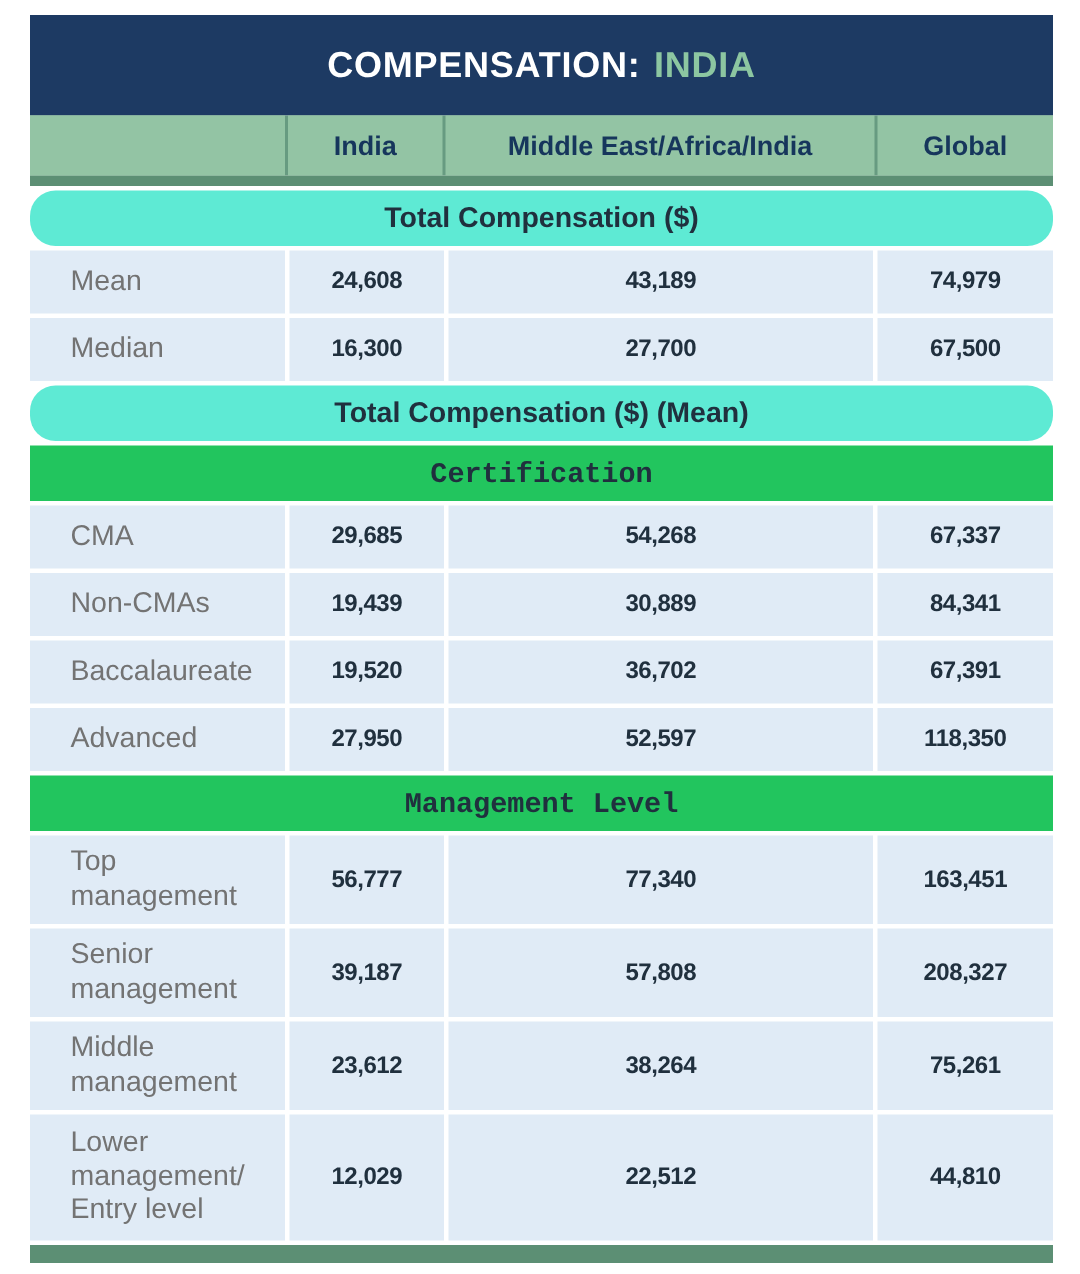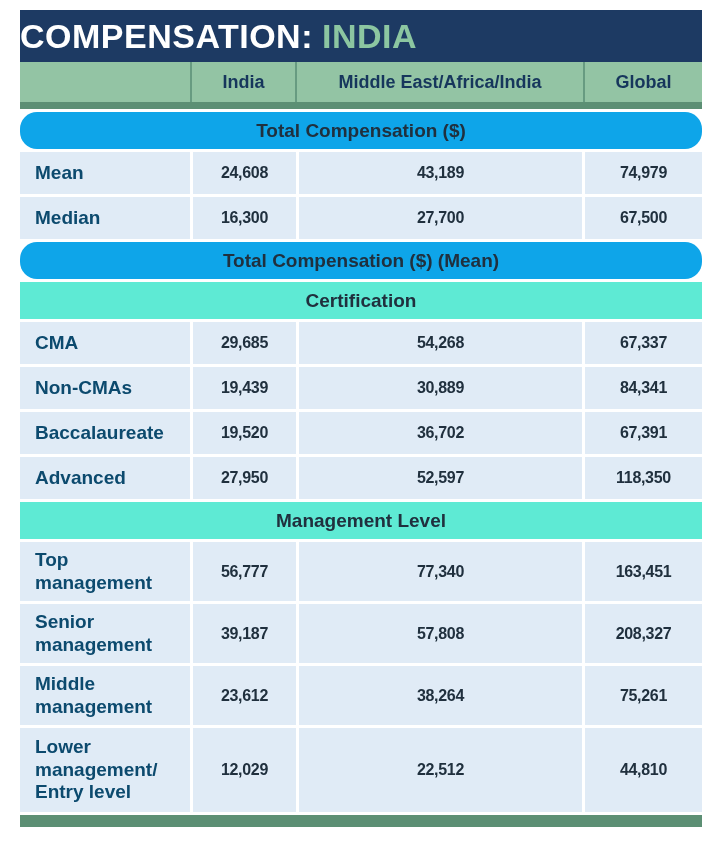--- a/index.html
+++ b/index.html
@@ -4,23 +4,23 @@
 <style>
   html, body { margin:0; padding:0; background:#ffffff; }
   .page {
     position:relative; width:720px; height:849px; background:#ffffff;
     font-family:"Liberation Sans", sans-serif; overflow:hidden;
   }
   .card { position:absolute; left:20px; top:10px; width:682px; }
 
   
   .title-bar {
-    height:52px; background:#1d3a63; color:#ffffff;
-    display:flex; align-items:center; justify-content:flex-start;
-    font-size:34px; font-weight:bold; letter-spacing:0.5px;
+    height:67px; background:#1d3a63; color:#ffffff;
+    display:flex; align-items:center; justify-content:center;
+    font-size:24px; font-weight:bold; letter-spacing:0.5px;
   }
   .title-bar .region { color:#8cc6a1; margin-left:9px; }
 
   
   .grid-row { display:grid; grid-template-columns:170px 103px 1fr 117px; column-gap:3px; }
 
   
   .head-row { background:#679b81; column-gap:2px; height:40px; }
   .head-row .hcell {
     background:#93c4a4; display:flex; align-items:center; justify-content:center;
@@ -28,28 +28,28 @@
   }
 
   .strip-dark { height:7px; background:#5c8f74; }
   .bottom-strip { height:12px; background:#5c8f74; margin-top:3px; }
 
   
   .sec {
     margin-top:3px; display:flex; align-items:center; justify-content:center;
     font-weight:bold; font-size:19px; color:#20303e; height:37px;
   }
-  .sec.primary   { background:#0ea5e9;border-radius:17px; }
-  .sec.secondary { background:#5eead4; }
+  .sec.primary   { background:#5eead4;border-radius:17px; }
+  .sec.secondary { background:#22c55e;font-family:Liberation Mono, monospace; }
 
   
   .t-row { margin-top:3px; background:#ffffff; }
   .t-row .cell { background:#e0ebf6; display:flex; align-items:center; }
   .label-cell {
-    padding-left:15px; font-weight:bold; font-size:19px; color:#0c4a6e; line-height:1.18;
+    padding-left:27px; font-weight:normal; font-size:19px; color:#737373; line-height:1.18;
   }
   .label-cell .lbl { max-width:128px; }
   .num-cell { justify-content:center; font-weight:bold; font-size:16px; color:#20303e; letter-spacing:-0.3px; }
   .h-s { height:42px; }
   .h-m { height:59px; }
   .h-l { height:84px; }
 </style>
 </head>
 <body>
 

